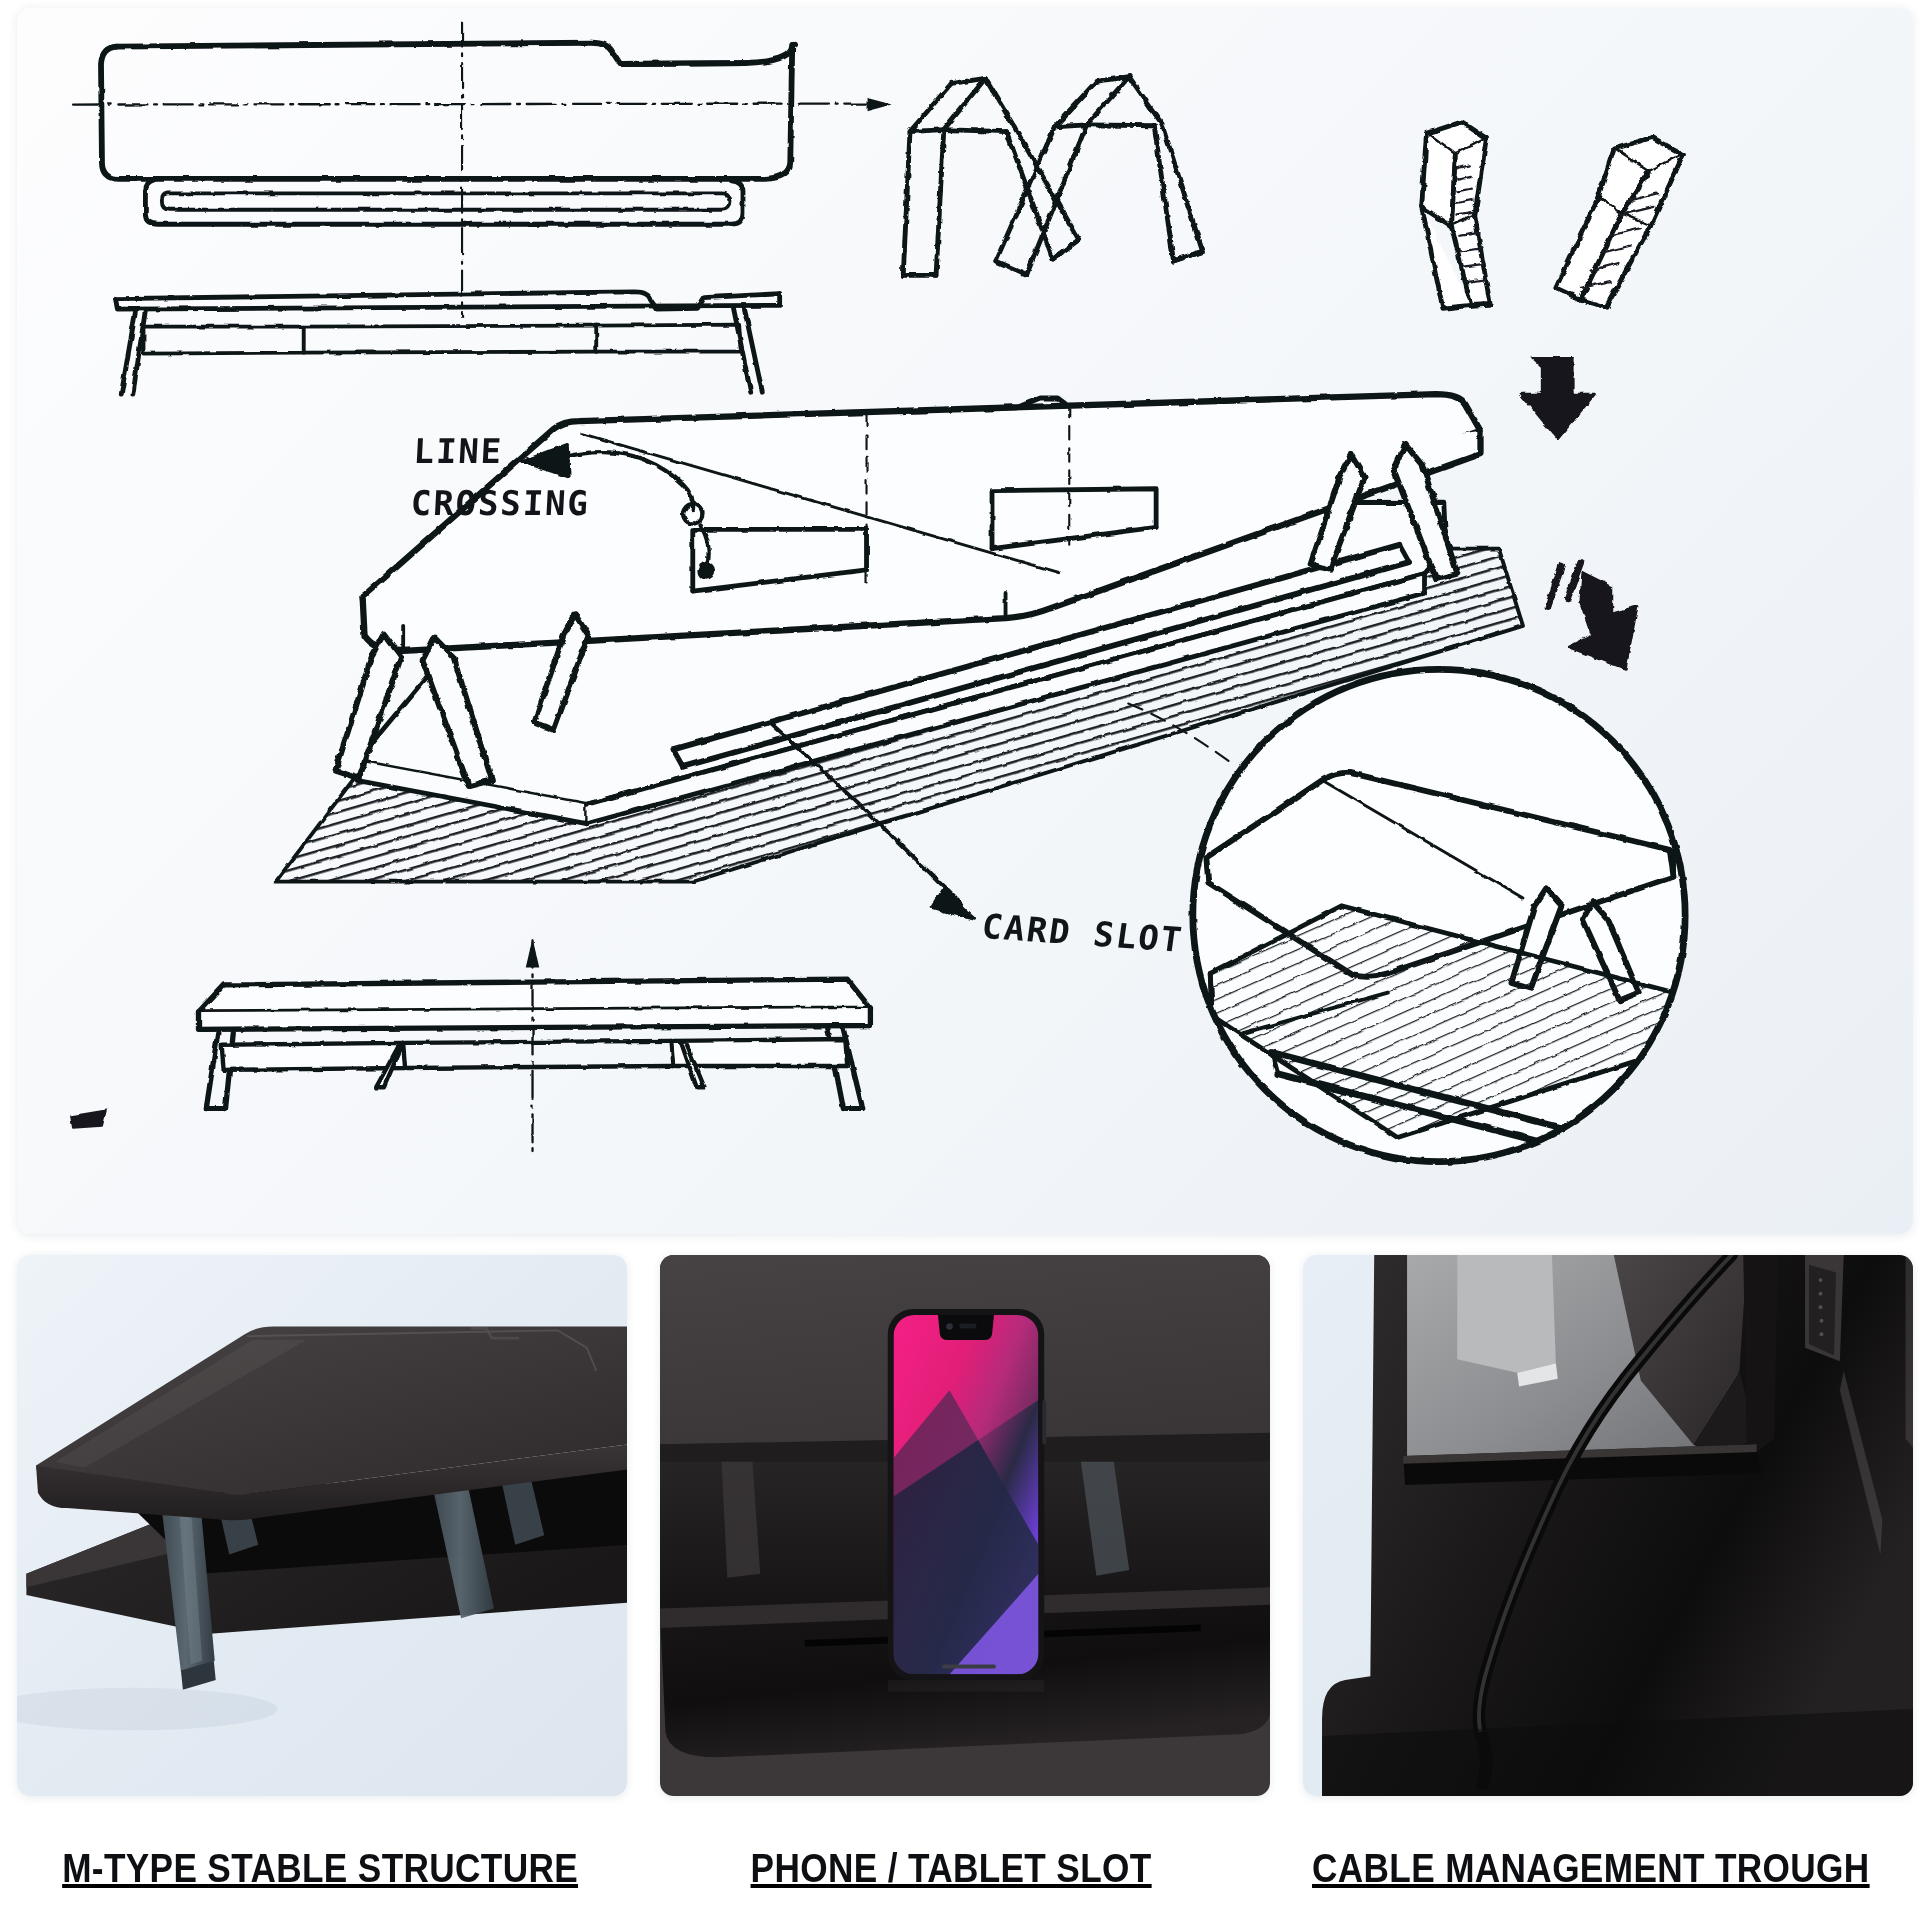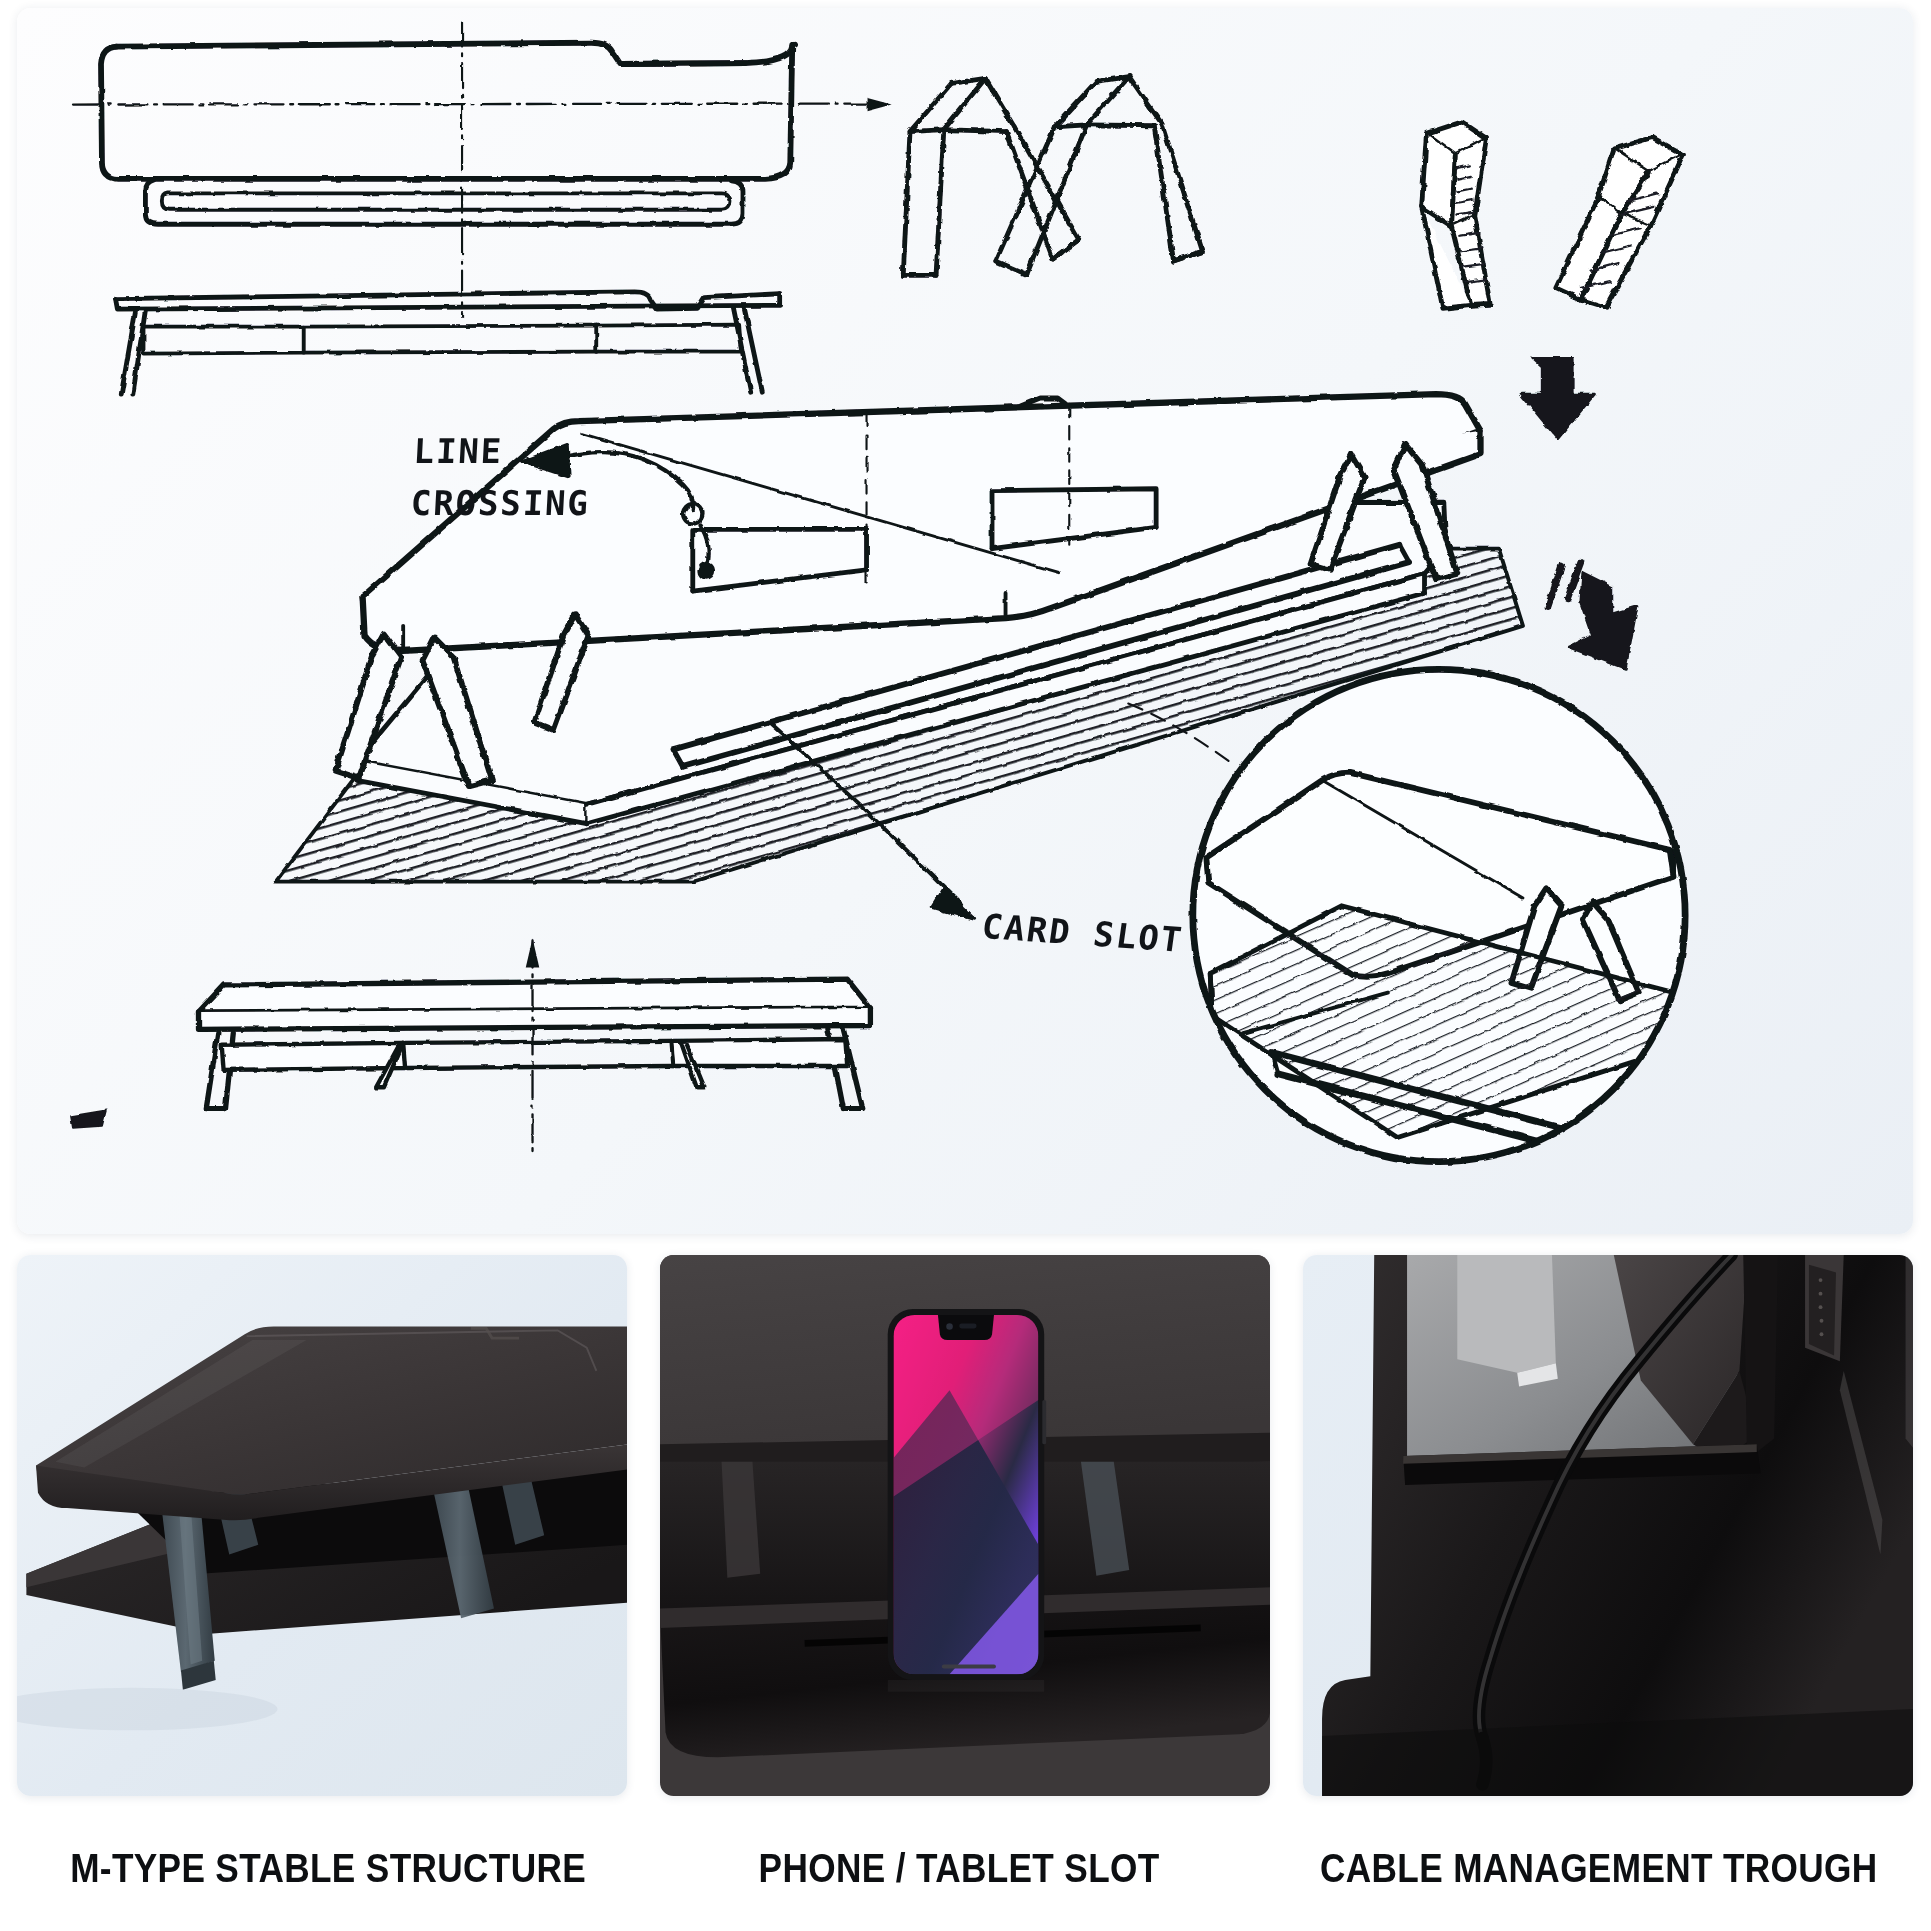--- a/index.html
+++ b/index.html
@@ -39,22 +39,22 @@
     display:flex;gap:33px;
   }
   .photo-card{
     position:relative;flex:1 1 0;height:541px;border-radius:13.5px;overflow:hidden;
     box-shadow:0 1.9px 8.7px rgba(40,60,90,.10);
   }
   .photo-svg{position:absolute;left:0;top:0;width:100%;height:100%;display:block;}
 
   
   .caption-row{
-    position:absolute;left:20px;top:1825px;width:1896px;height:87px;
-    display:flex;gap:15px;
+    position:absolute;left:12px;top:1825px;width:1896px;height:87px;
+    display:flex;gap:15px;text-decoration:underline;
   }
   .caption{
     flex:1 1 0;display:flex;align-items:center;justify-content:center;
     font-family:"Liberation Sans", sans-serif;
     font-weight:700;font-size:40px;letter-spacing:0.4px;color:#0d0f12;
     transform:scaleX(.88);
     white-space:nowrap;
   }
 </style>
 </head>

